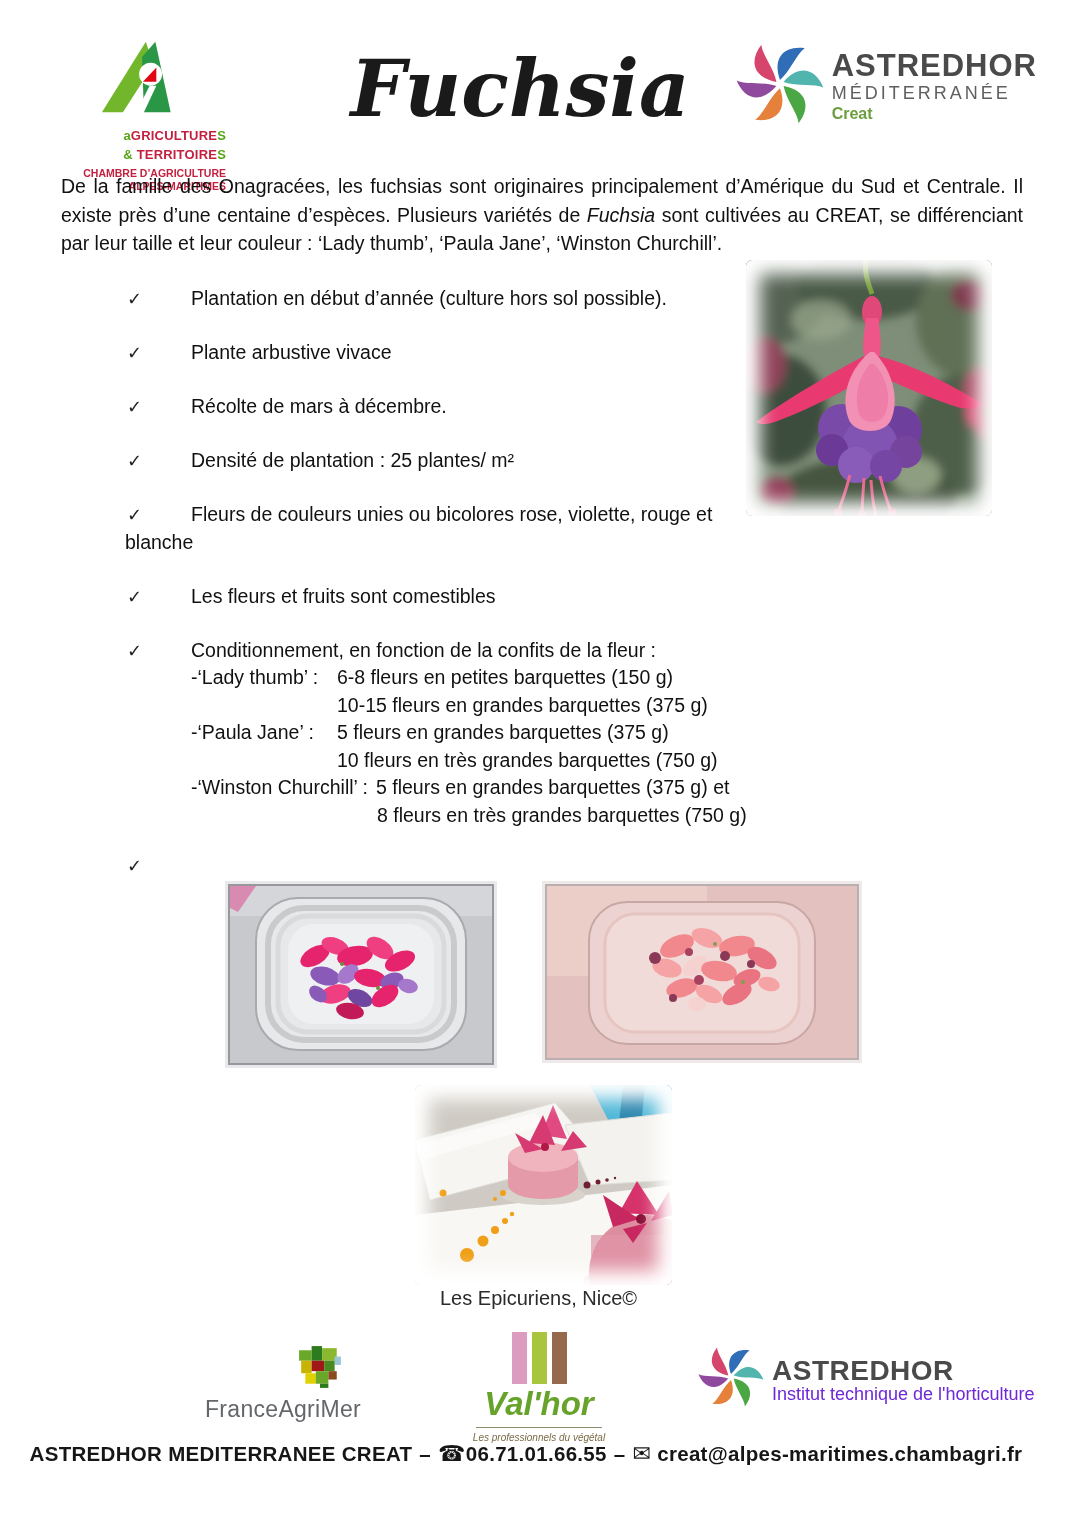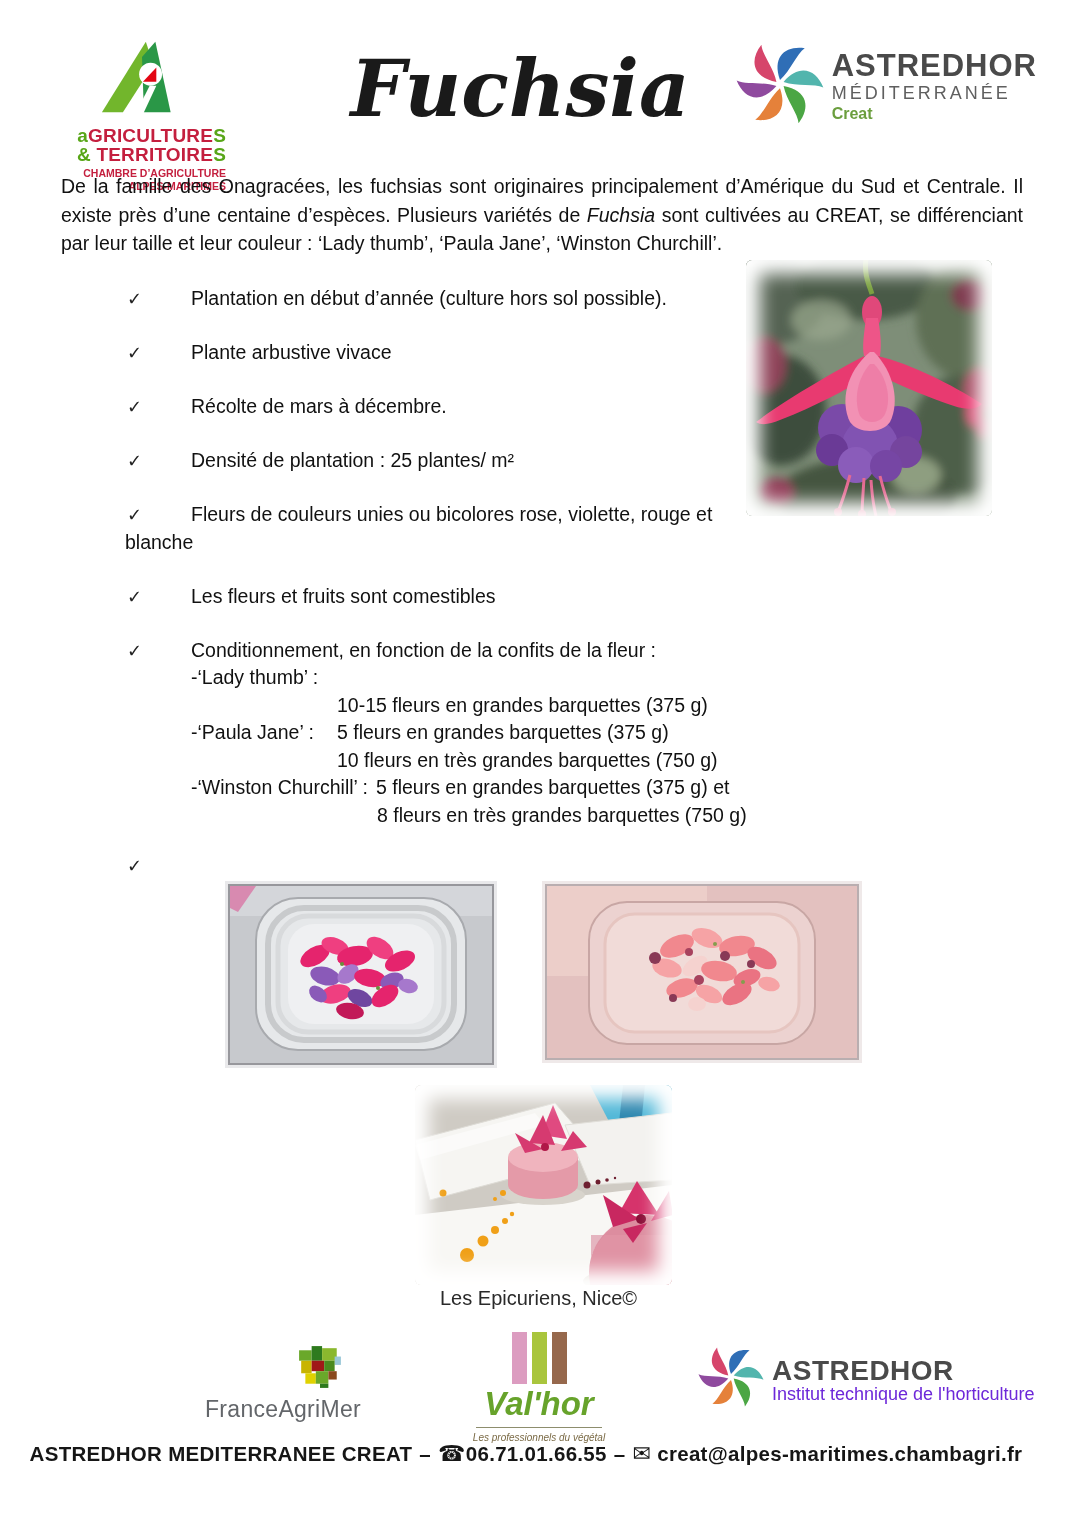--- a/index.html
+++ b/index.html
@@ -2,21 +2,21 @@
 <html><head>
 <meta charset="utf-8">
 <style>
   html,body{margin:0;padding:0;background:#fff;}
   .page{position:relative;width:1079px;height:1536px;background:#ffffff;overflow:hidden;
         font-family:"Liberation Sans",sans-serif;color:#141414;}
 
   
   .chamber{position:absolute;left:58px;top:36px;width:168px;text-align:right;}
   .chamber .icon-wrap{text-align:center;margin-bottom:2px;}
-  .ch-l1,.ch-l2{font-size:19px;font-weight:bold;letter-spacing:.2px;line-height:19px;color:#c41f3e;}
+  .ch-l1,.ch-l2{font-size:13px;font-weight:bold;letter-spacing:.2px;line-height:19px;color:#c41f3e;}
   .ch-l1 .grn,.ch-l2 .grn{color:#58a618;}
   .ch-l3{font-size:10.5px;font-weight:bold;color:#c41f3e;line-height:13px;margin-top:3px;}
   .ch-l4{font-size:10.5px;font-weight:bold;color:#c41f3e;line-height:13px;}
 
   .doc-title{position:absolute;left:0;top:44px;width:1040px;text-align:center;
              font-family:"DejaVu Serif",serif;font-style:italic;font-weight:bold;
              font-size:78px;line-height:90px;color:#1a1a1a;}
 
   .ast-top{position:absolute;right:42px;top:40px;display:flex;align-items:center;gap:8px;}
   .ast-top .txt{display:flex;flex-direction:column;}
@@ -133,20 +133,21 @@
     <div class="bullet"><span class="check">✓</span><span>Plante arbustive vivace</span></div>
     <div class="bullet"><span class="check">✓</span><span>Récolte de mars à décembre.</span></div>
     <div class="bullet"><span class="check">✓</span><span>Densité de plantation : 25 plantes/ m²</span></div>
     <div class="bullet b5"><span class="check">✓</span><span>Fleurs de couleurs unies ou bicolores rose, violette, rouge et</span><br><span class="wrapline">blanche</span></div>
     <div class="bullet"><span class="check">✓</span><span>Les fleurs et fruits sont comestibles</span></div>
 
     <div class="bullet b7"><span class="check">✓</span><span>Conditionnement, en fonction de la confits de la fleur :</span></div>
     <div class="cond">
       <div class="cond-row">
           <span class="cond-label">-‘Lady thumb’ :</span>
+          <span>6-8 fleurs en petites barquettes (150 g)</span>
         </div>
       <div class="cond-row">
           <span class="cond-label"></span>
           <span>10-15 fleurs en grandes barquettes (375 g)</span>
         </div>
       <div class="cond-row">
           <span class="cond-label">-‘Paula Jane’ :</span>
           <span>5 fleurs en grandes barquettes (375 g)</span>
         </div>
       <div class="cond-row">

